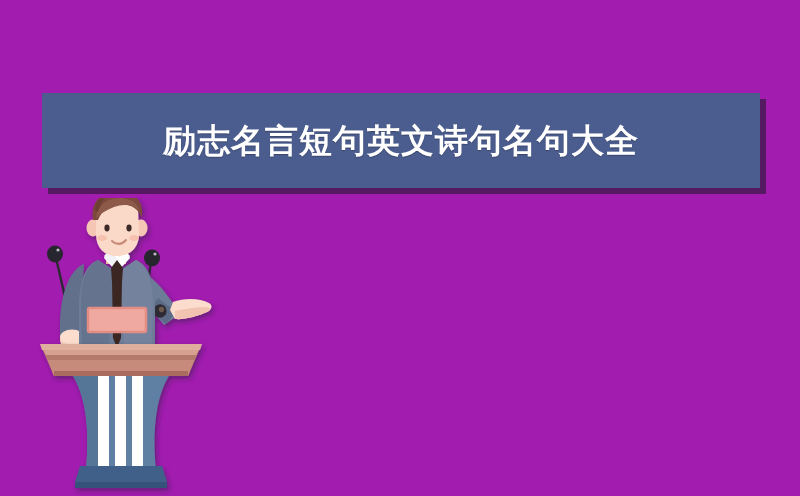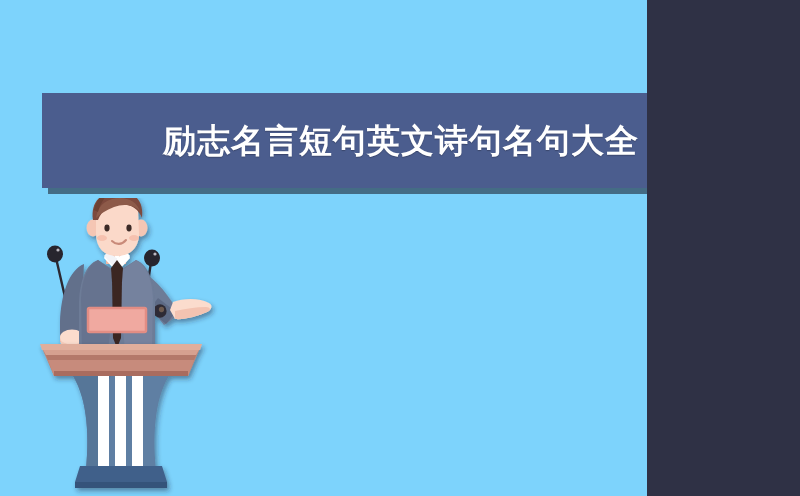--- a/index.html
+++ b/index.html
@@ -7,23 +7,23 @@
     margin: 0;
     padding: 0;
     background: #2f3145;
   }
   body {
     font-family: "Liberation Sans", "DejaVu Sans", sans-serif;
   }
 
   .canvas {
     position: relative;
-    width: 647px;
+    width: 800px;
     height: 496px;
-    background: #7dd3fc;
+    background: #a21caf;
     overflow: hidden;
   }
 
   
   .title-banner {
     position: absolute;
     left: 42px;
     top: 93px;
     width: 718px;
     height: 95px;

